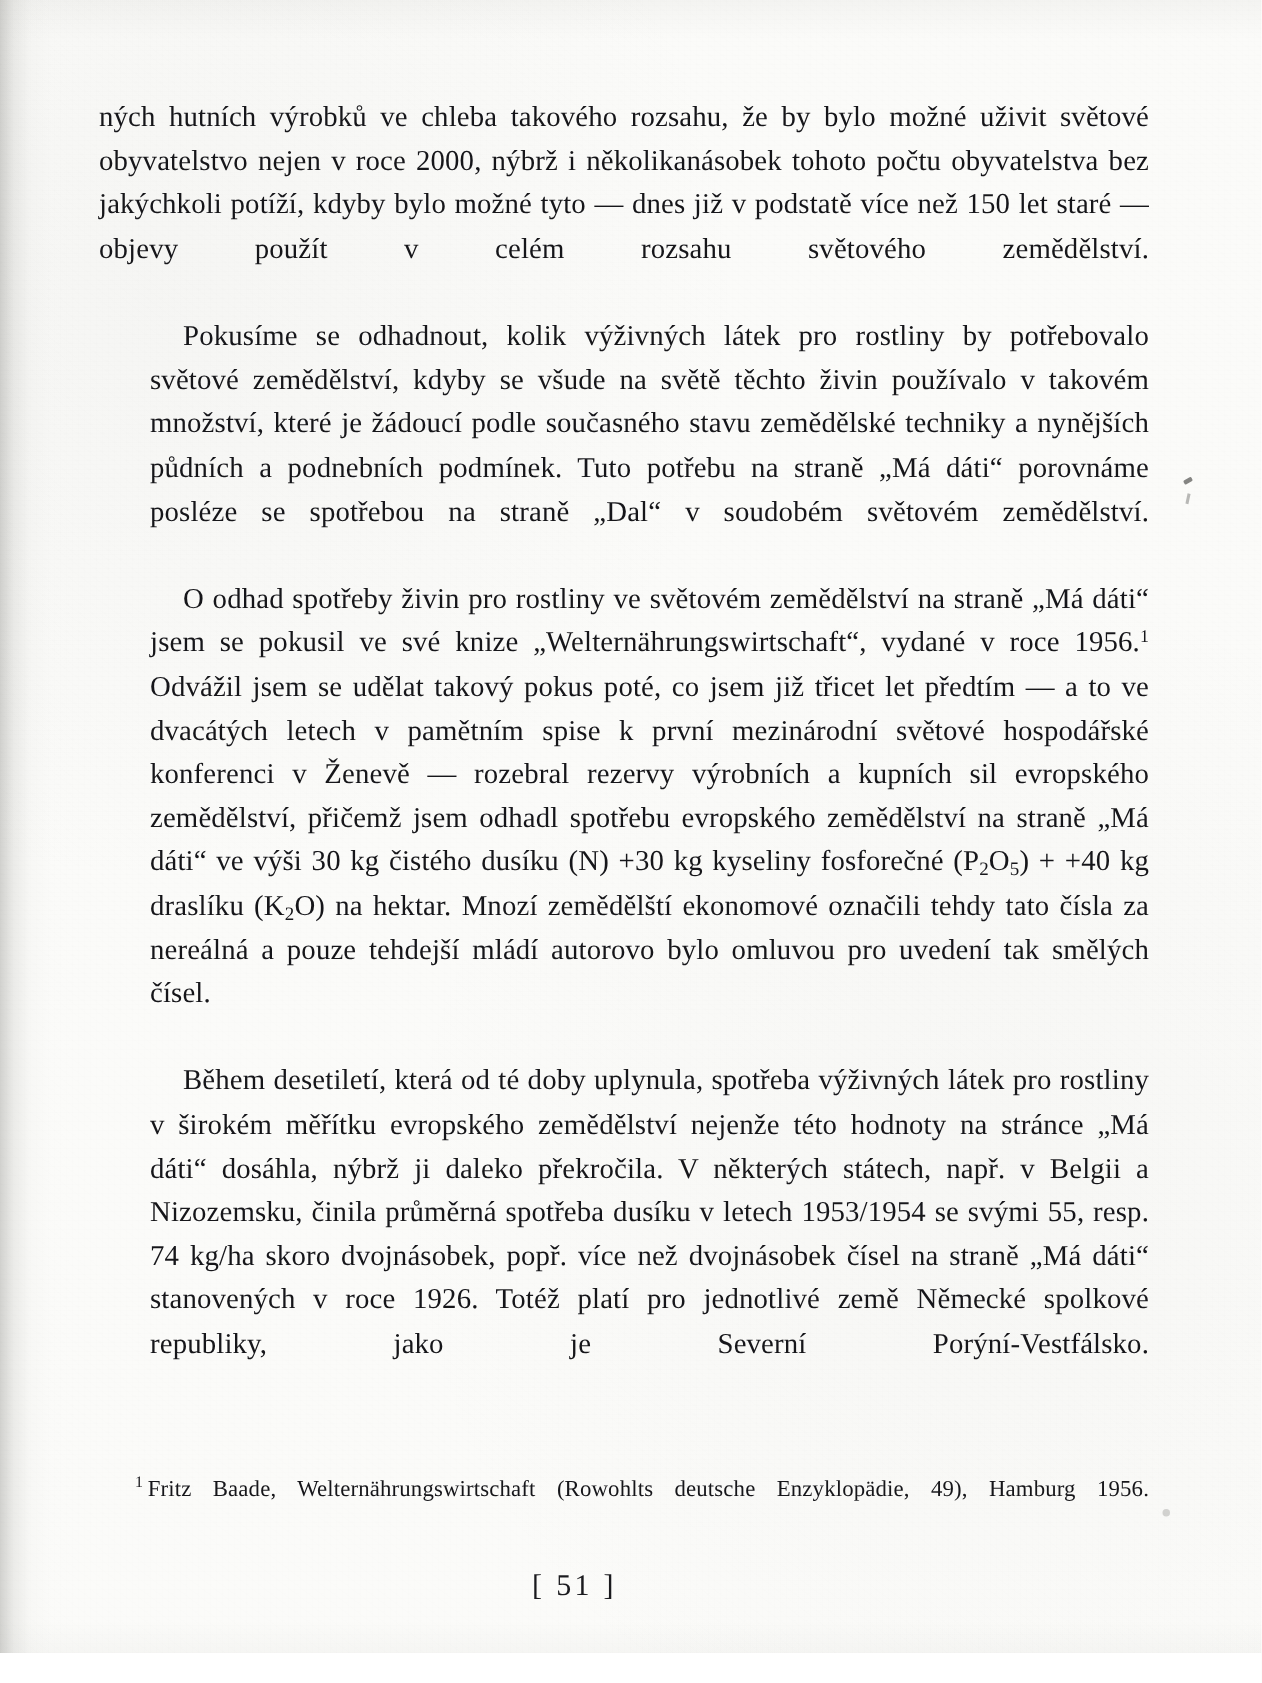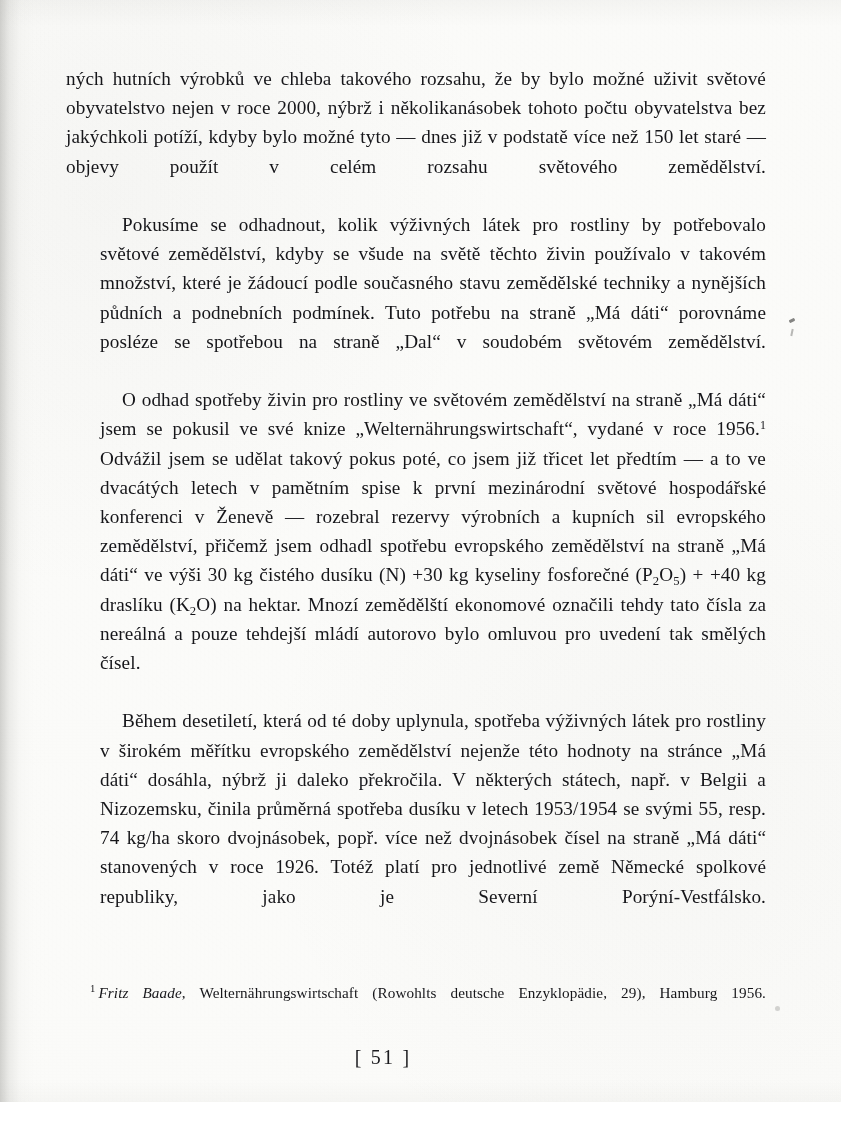--- a/index.html
+++ b/index.html
@@ -129,21 +129,20 @@
     margin: 0;
   }
   #footnote-block .fn-line::after { content: ""; display: inline-block; width: 100%; }
   .fn-marker {
     font-size: 0.70em;
     vertical-align: 0.58em;
     line-height: 0;
     margin-right: 3px;
   }
   .fn-author {
-    font-style: italic;
   }
 
   #page-number {
     position: absolute;
     left: 0;
     top: 1046px;
     width: 766px;
     text-align: center;
     font-size: 20px;
     letter-spacing: 2.2px;
@@ -167,18 +166,18 @@
     <p class="para">Pokusíme se odhadnout, kolik výživných látek pro rostliny by potřebovalo světové zemědělství, kdyby se všude na světě těchto živin používalo v takovém množství, které je žádoucí podle současného stavu zemědělské techniky a nynějších půdních a podnebních podmínek. Tuto potřebu na straně „Má dáti“ porovnáme posléze se spotřebou na straně „Dal“ v soudobém světovém zemědělství.</p>
 
     <p class="para"><span>O odhad spotřeby živin pro rostliny ve světovém zemědělství na straně „Má dáti“ jsem se pokusil ve své knize „Welternährungswirtschaft“, vydané v roce 1956.</span><sup class="fn-ref">1</sup><span> Odvážil jsem se udělat takový pokus poté, co jsem již třicet let předtím — a to ve dvacátých letech v pamětním spise k první mezinárodní světové hospodářské konferenci v Ženevě — rozebral rezervy výrobních a kupních sil evropského zemědělství, přičemž jsem odhadl spotřebu evropského zemědělství na straně „Má dáti“ ve výši 30 kg čistého dusíku (N) +30 kg kyseliny fosforečné (P</span><sub>2</sub><span>O</span><sub>5</sub><span>) + +40 kg draslíku (K</span><sub>2</sub><span>O) na hektar. Mnozí zemědělští ekonomové označili tehdy tato čísla za nereálná a pouze tehdejší mládí autorovo bylo omluvou pro uvedení tak smělých čísel.</span></p>
 
     <p class="para">Během desetiletí, která od té doby uplynula, spotřeba výživných látek pro rostliny v širokém měřítku evropského zemědělství nejenže této hodnoty na stránce „Má dáti“ dosáhla, nýbrž ji daleko překročila. V některých státech, např. v Belgii a Nizozemsku, činila průměrná spotřeba dusíku v letech 1953/1954 se svými 55, resp. 74 kg/ha skoro dvojnásobek, popř. více než dvojnásobek čísel na straně „Má dáti“ stanovených v roce 1926. Totéž platí pro jednotlivé země Německé spolkové republiky, jako je Severní Porýní-Vestfálsko.</p>
 
 
   </div>
 
   <div id="footnote-block">
-    <p class="fn-line"><span class="fn-marker">1</span><span class="fn-author">Fritz Baade</span><span>, Welternährungswirtschaft (Rowohlts deutsche Enzyklopädie, 29), Hamburg 1956.</span></p>
+    <p class="fn-line"><span class="fn-marker">1</span><span class="fn-author">Fritz Baade</span><span>, Welternährungswirtschaft (Rowohlts deutsche Enzyklopädie, 49), Hamburg 1956.</span></p>
   </div>
 
   <div id="page-number">[ 51 ]</div>
 
 </div>
 
 </body></html>

